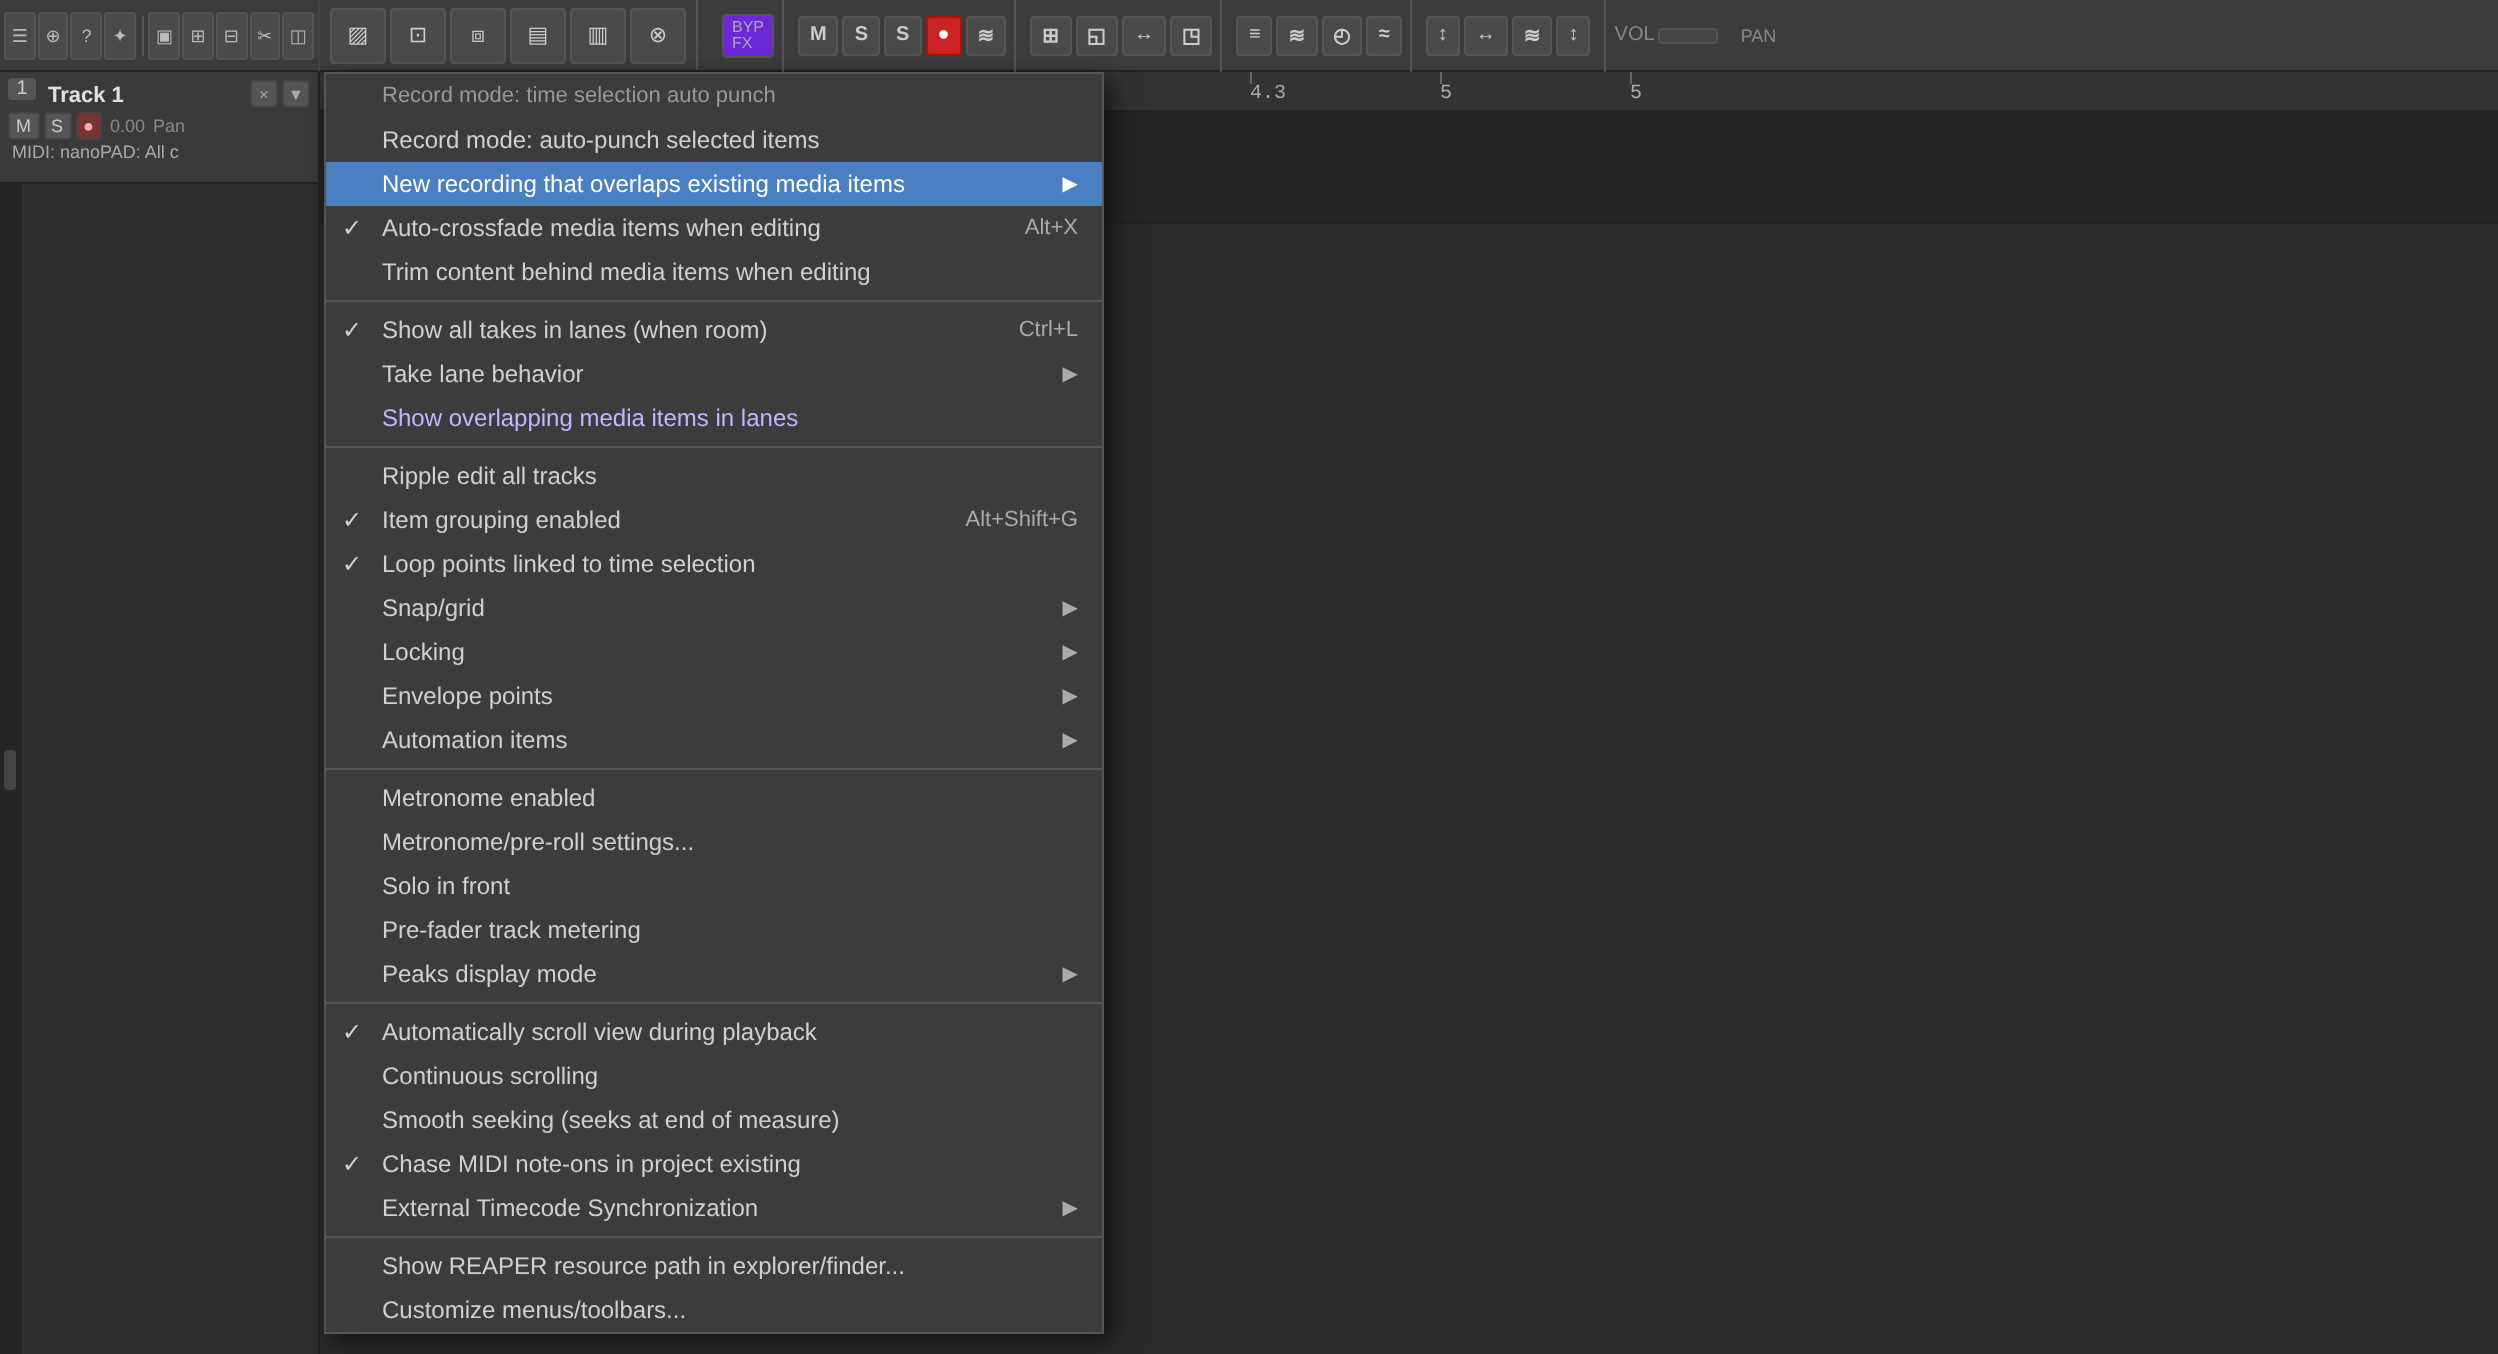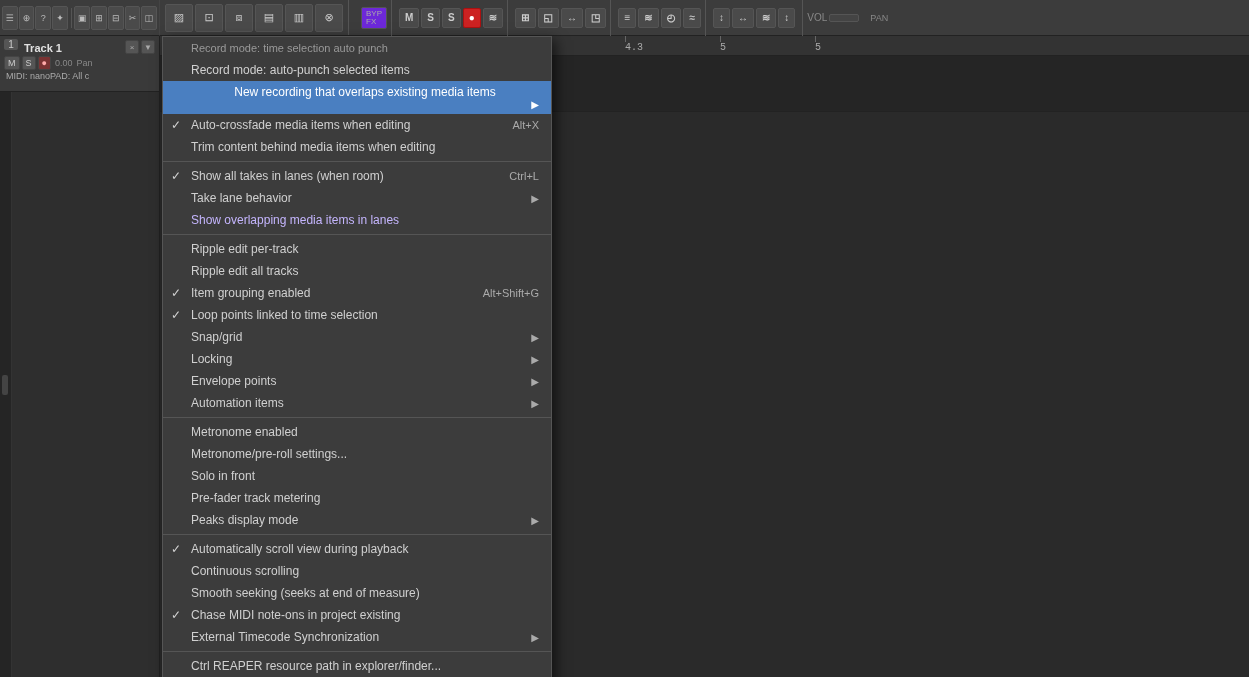--- a/index.html
+++ b/index.html
@@ -197,21 +197,20 @@
       color: #d0d0d0;
       cursor: pointer;
       position: relative;
       min-height: 22px;
       font-size: 12px;
     }
 
     .menu-item:hover, .menu-item.highlighted {
       background: #5b9bd5;
       color: white;
-      flex-direction: column;
     }
 
     .menu-item.highlighted {
       background: #4a7fc1;
     }
 
     .menu-item.disabled {
       color: #777;
     }
 
@@ -456,23 +455,20 @@
     </div>
     <div class="menu-item">
       <span>Take lane behavior</span>
       <span class="arrow">▶</span>
     </div>
     <div class="menu-item disabled">
       <span style="color:#c4b5fd;">Show overlapping media items in lanes</span>
     </div>
     <div class="menu-separator"></div>
     <div class="menu-item">
-      <span>Ripple edit per-track</span>
-    </div>
-    <div class="menu-item">
       <span>Ripple edit all tracks</span>
     </div>
     <div class="menu-item">
       <span class="check">✓</span>
       <span>Item grouping enabled</span>
       <span class="shortcut">Alt+Shift+G</span>
     </div>
     <div class="menu-item">
       <span class="check">✓</span>
       <span>Loop points linked to time selection</span>
@@ -524,20 +520,20 @@
     <div class="menu-item">
       <span class="check">✓</span>
       <span>Chase MIDI note-ons in project existing</span>
     </div>
     <div class="menu-item">
       <span>External Timecode Synchronization</span>
       <span class="arrow">▶</span>
     </div>
     <div class="menu-separator"></div>
     <div class="menu-item">
-      <span>Ctrl REAPER resource path in explorer/finder...</span>
+      <span>Show REAPER resource path in explorer/finder...</span>
     </div>
     <div class="menu-item">
       <span>Customize menus/toolbars...</span>
     </div>
 
   </div>
 </div>
 
 </body></html>

